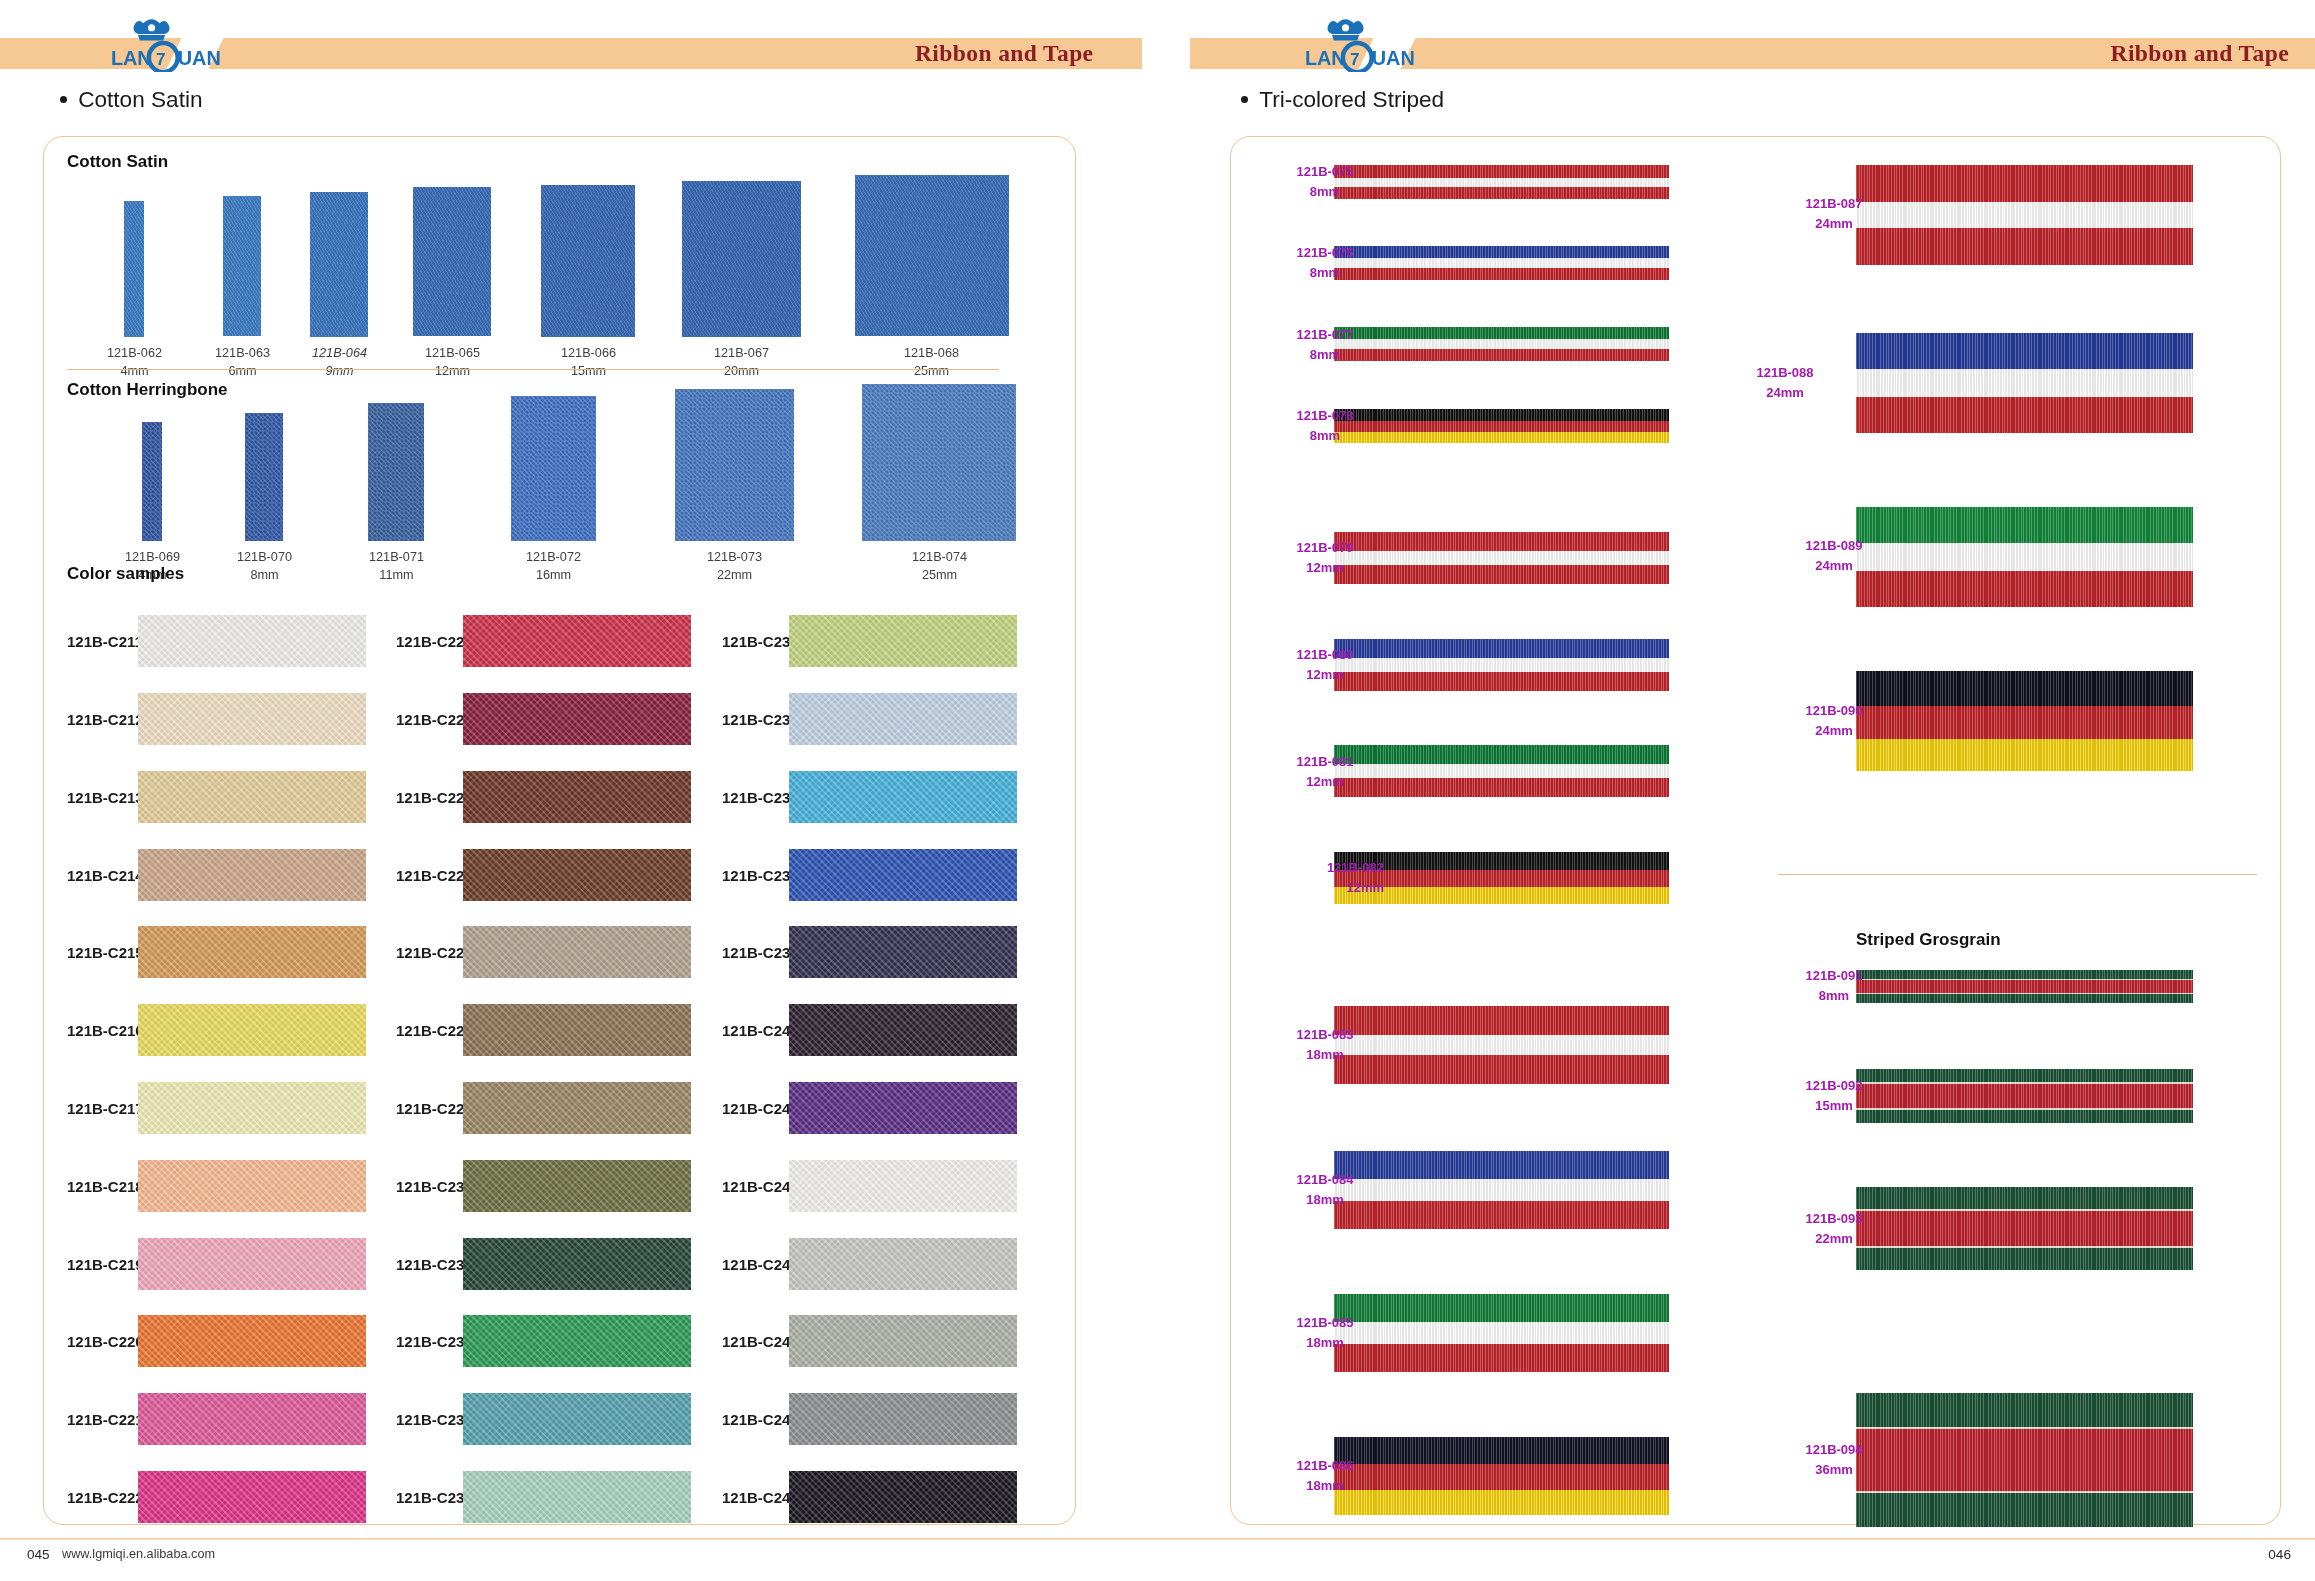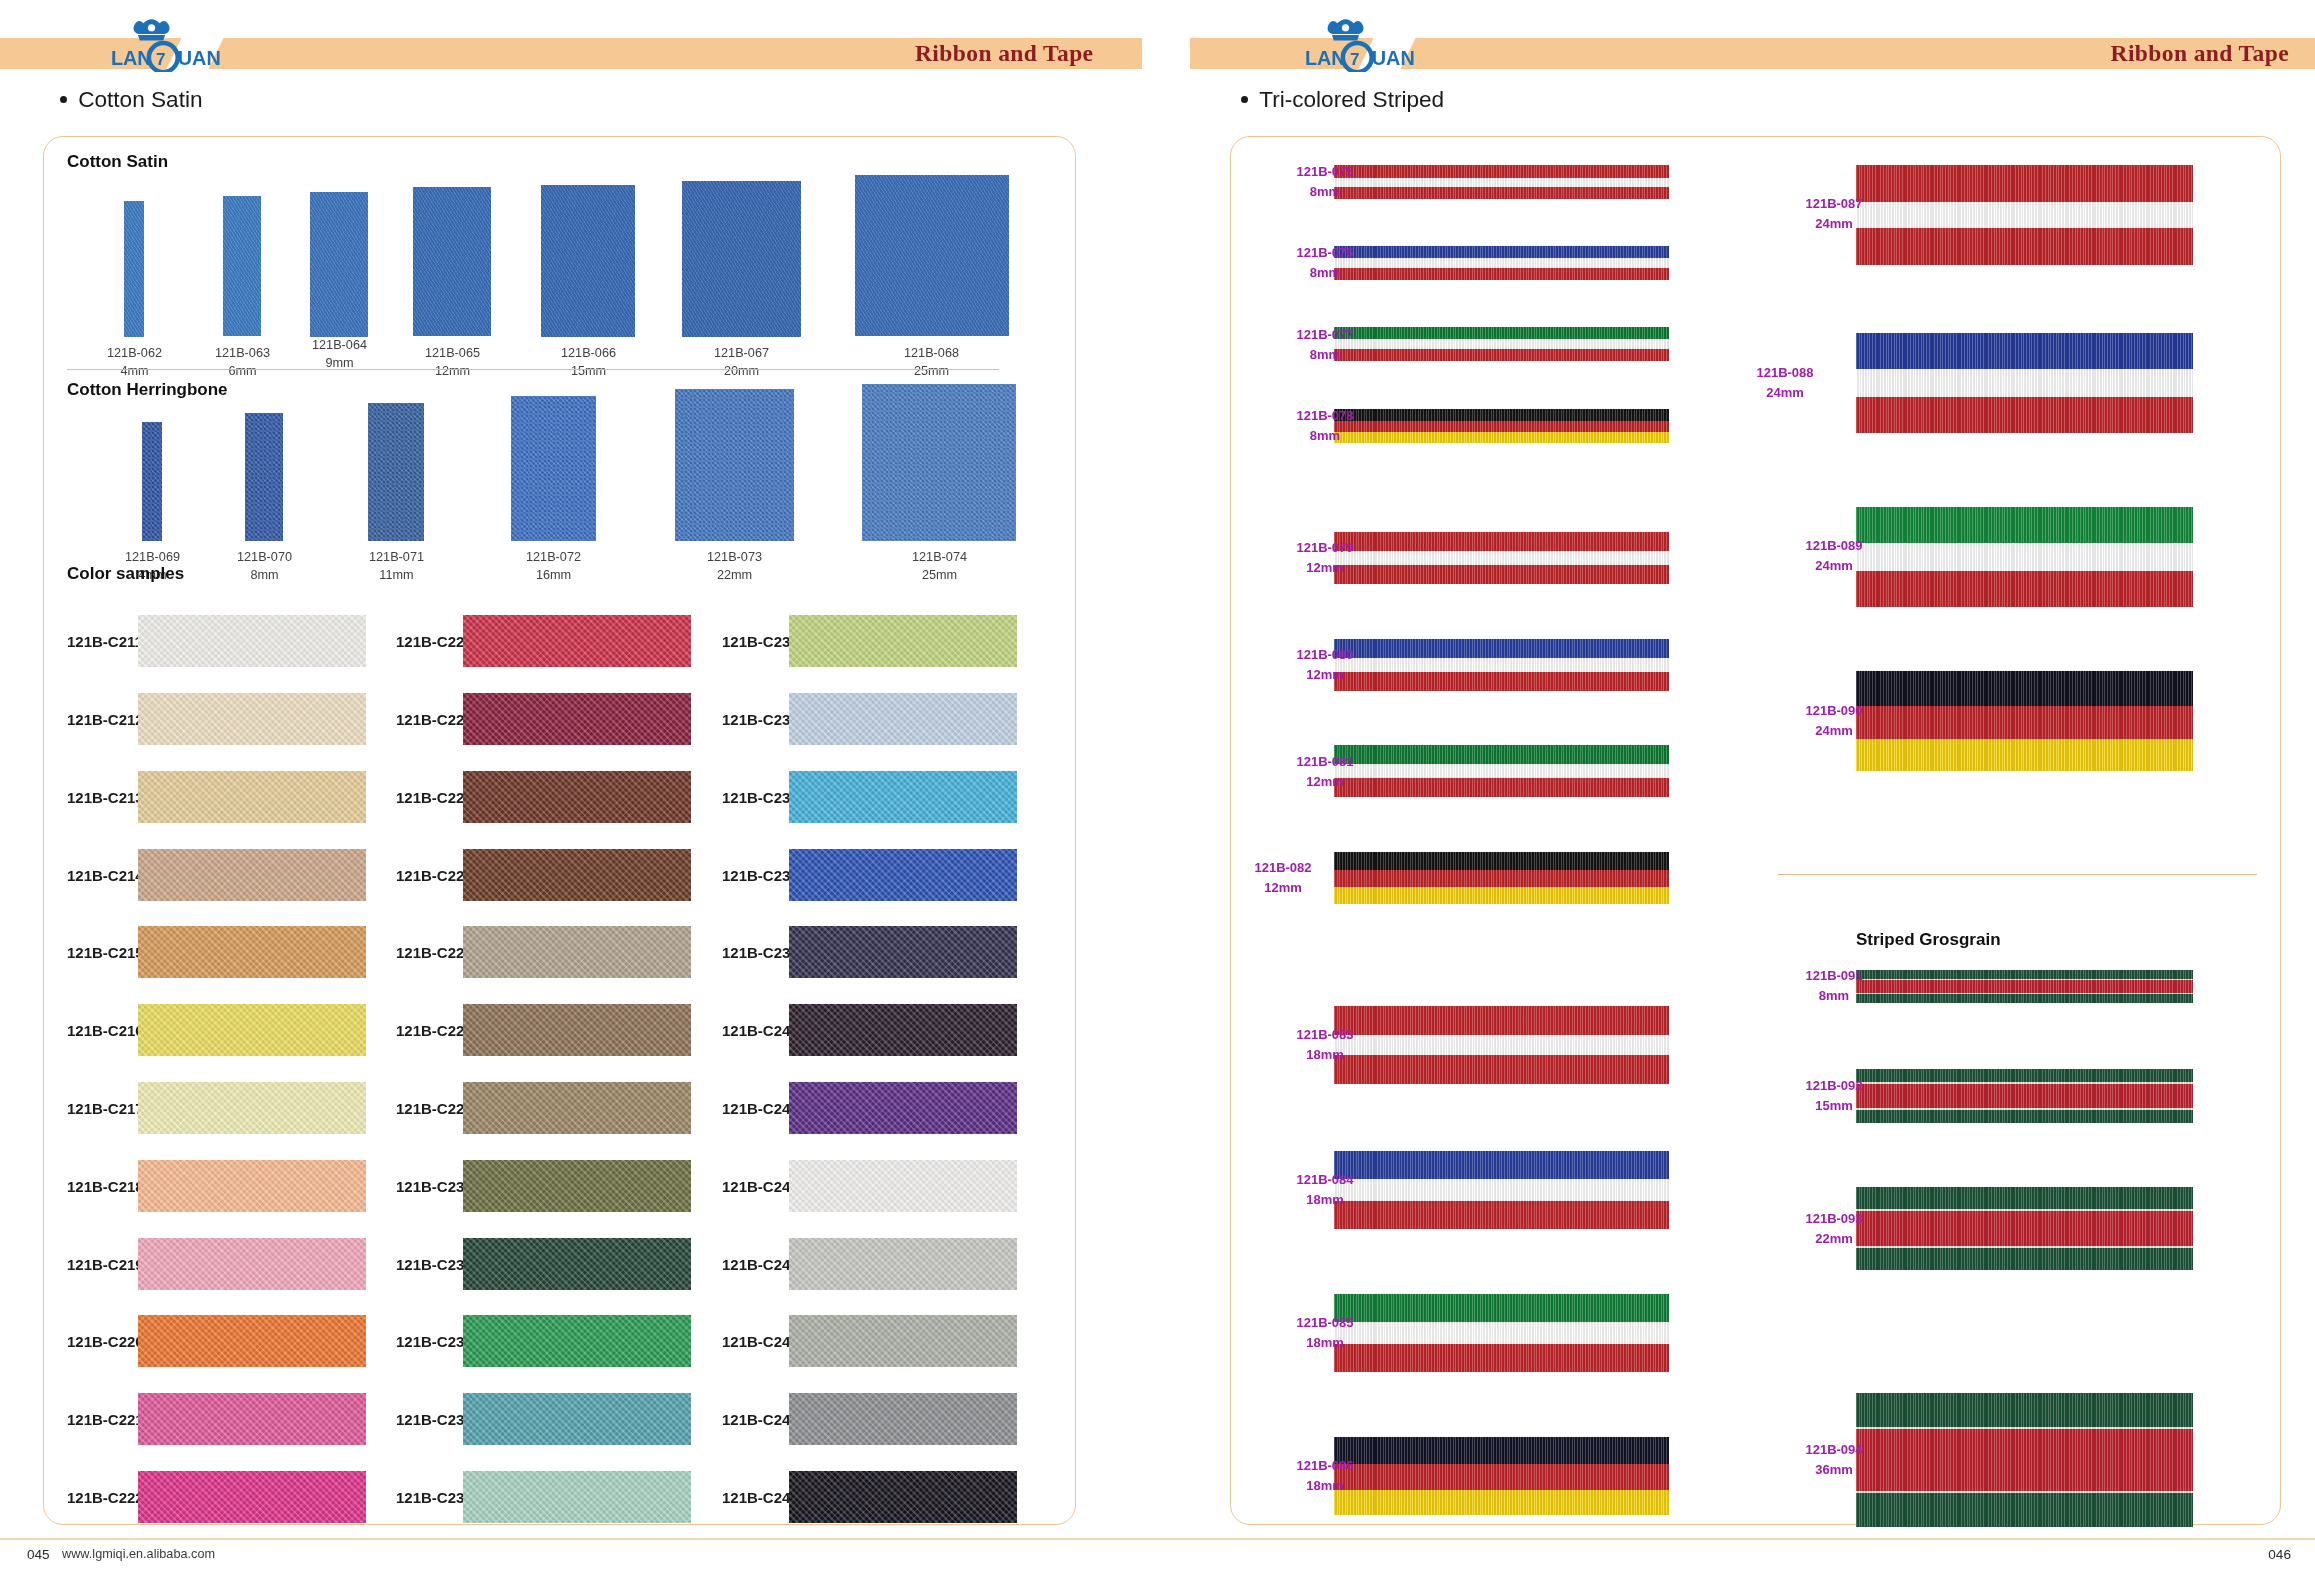--- a/index.html
+++ b/index.html
@@ -231,21 +231,21 @@
       <div class="swatch-label" style="left:71px; top:344px; width:127px;">
         <div>121B-062</div>
         <div>4mm</div>
       </div>
       <div class="swatch satin-tex" style="left:223px; top:196px; width:38px; height:140px; background-color:#3f7ec4;"></div>
       <div class="swatch-label" style="left:179px; top:344px; width:127px;">
         <div>121B-063</div>
         <div>6mm</div>
       </div>
       <div class="swatch satin-tex" style="left:310px; top:192px; width:58px; height:145px; background-color:#3f76bd;"></div>
-      <div class="swatch-label" style="left:276px; top:336px; width:127px;">
+      <div class="swatch-label" style="left:276px; top:344px; width:127px;font-style:italic;">
         <div>121B-064</div>
         <div>9mm</div>
       </div>
       <div class="swatch satin-tex" style="left:413px; top:187px; width:78px; height:149px; background-color:#3b6fb8;"></div>
       <div class="swatch-label" style="left:389px; top:344px; width:127px;">
         <div>121B-065</div>
         <div>12mm</div>
       </div>
       <div class="swatch satin-tex" style="left:541px; top:185px; width:94px; height:152px; background-color:#3b6cb5;"></div>
       <div class="swatch-label" style="left:525px; top:344px; width:127px;">
@@ -444,21 +444,21 @@
       </div>
       <div class="rib-label" style="left:1266px; top:752px; width:118px;">
         <div>121B-081</div>
         <div>12mm</div>
       </div>
       <div class="ribbon" style="left:1334px; top:852px; width:335px; height:52px;">
         <div class="stripe grosgrain-tex" style="height:35%; background-color:#141414;"></div>
         <div class="stripe grosgrain-tex" style="height:33%; background-color:#c2272d;"></div>
         <div class="stripe grosgrain-tex" style="height:32%; background-color:#f5d312;"></div>
       </div>
-      <div class="rib-label" style="left:1224px; top:858px; width:118px;">
+      <div class="rib-label" style="left:1266px; top:858px; width:118px;text-align:right;">
         <div>121B-082</div>
         <div>12mm</div>
       </div>
       <div class="ribbon" style="left:1334px; top:1006px; width:335px; height:78px;">
         <div class="stripe grosgrain-tex" style="height:37%; background-color:#c2272d;"></div>
         <div class="stripe grosgrain-tex" style="height:26%; background-color:#ffffff;"></div>
         <div class="stripe grosgrain-tex" style="height:37%; background-color:#c2272d;"></div>
       </div>
       <div class="rib-label" style="left:1266px; top:1025px; width:118px;">
         <div>121B-083</div>

